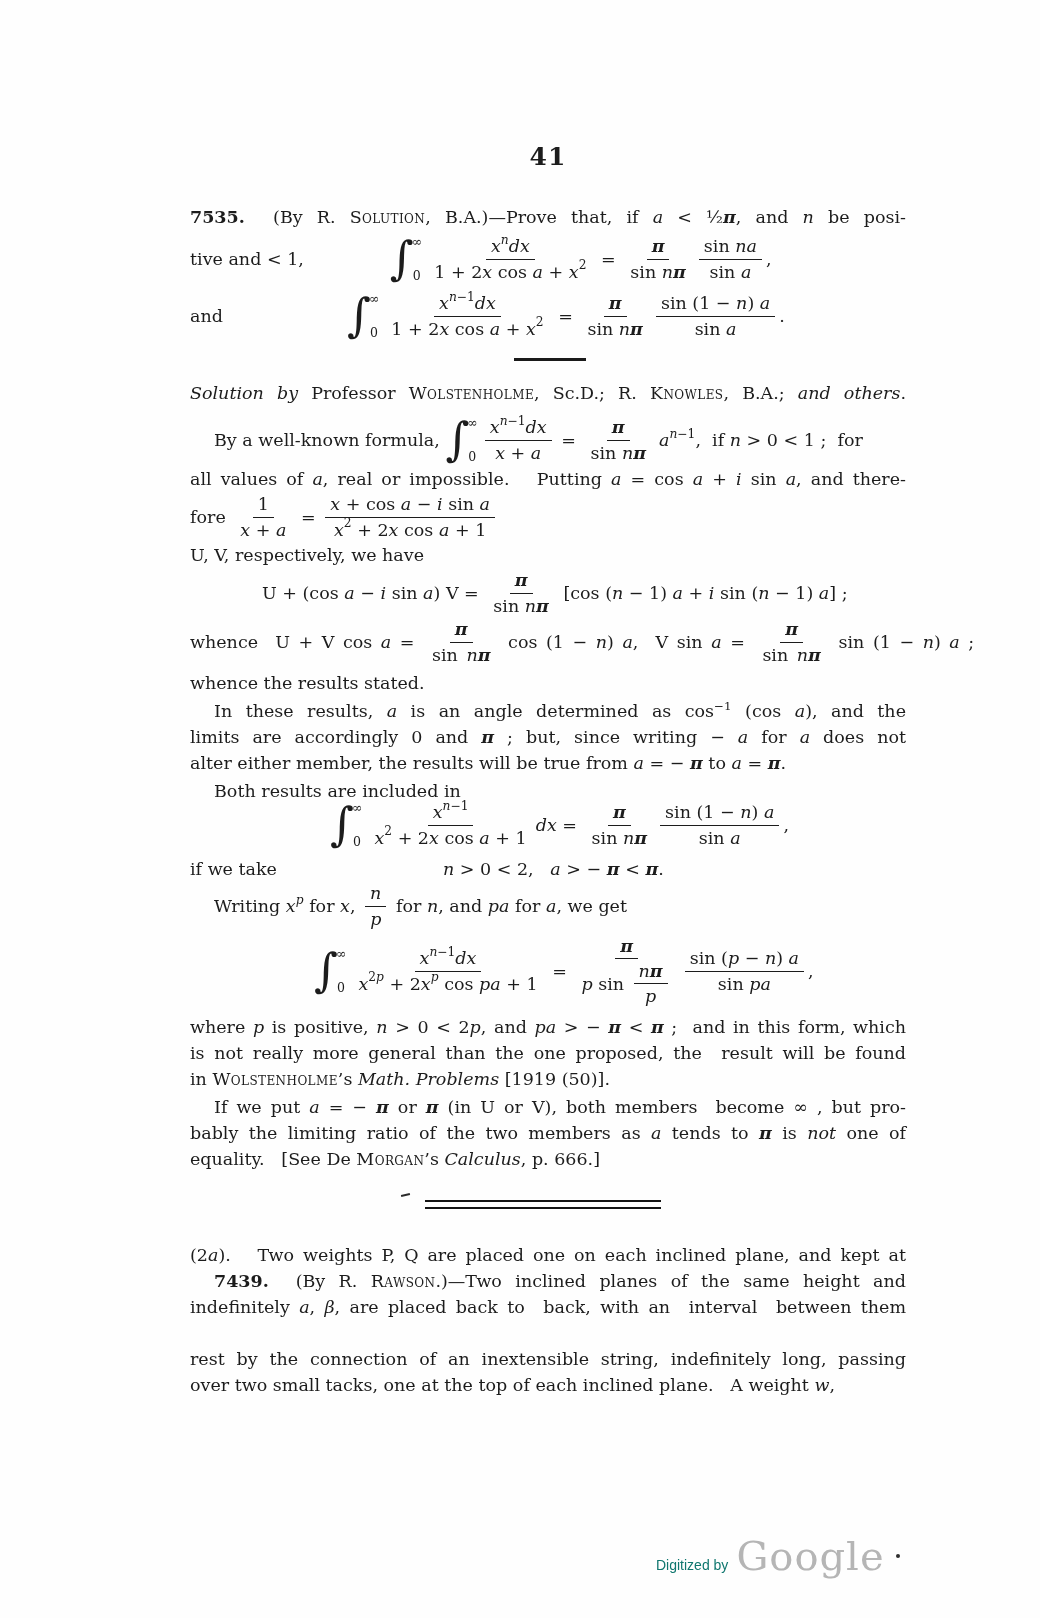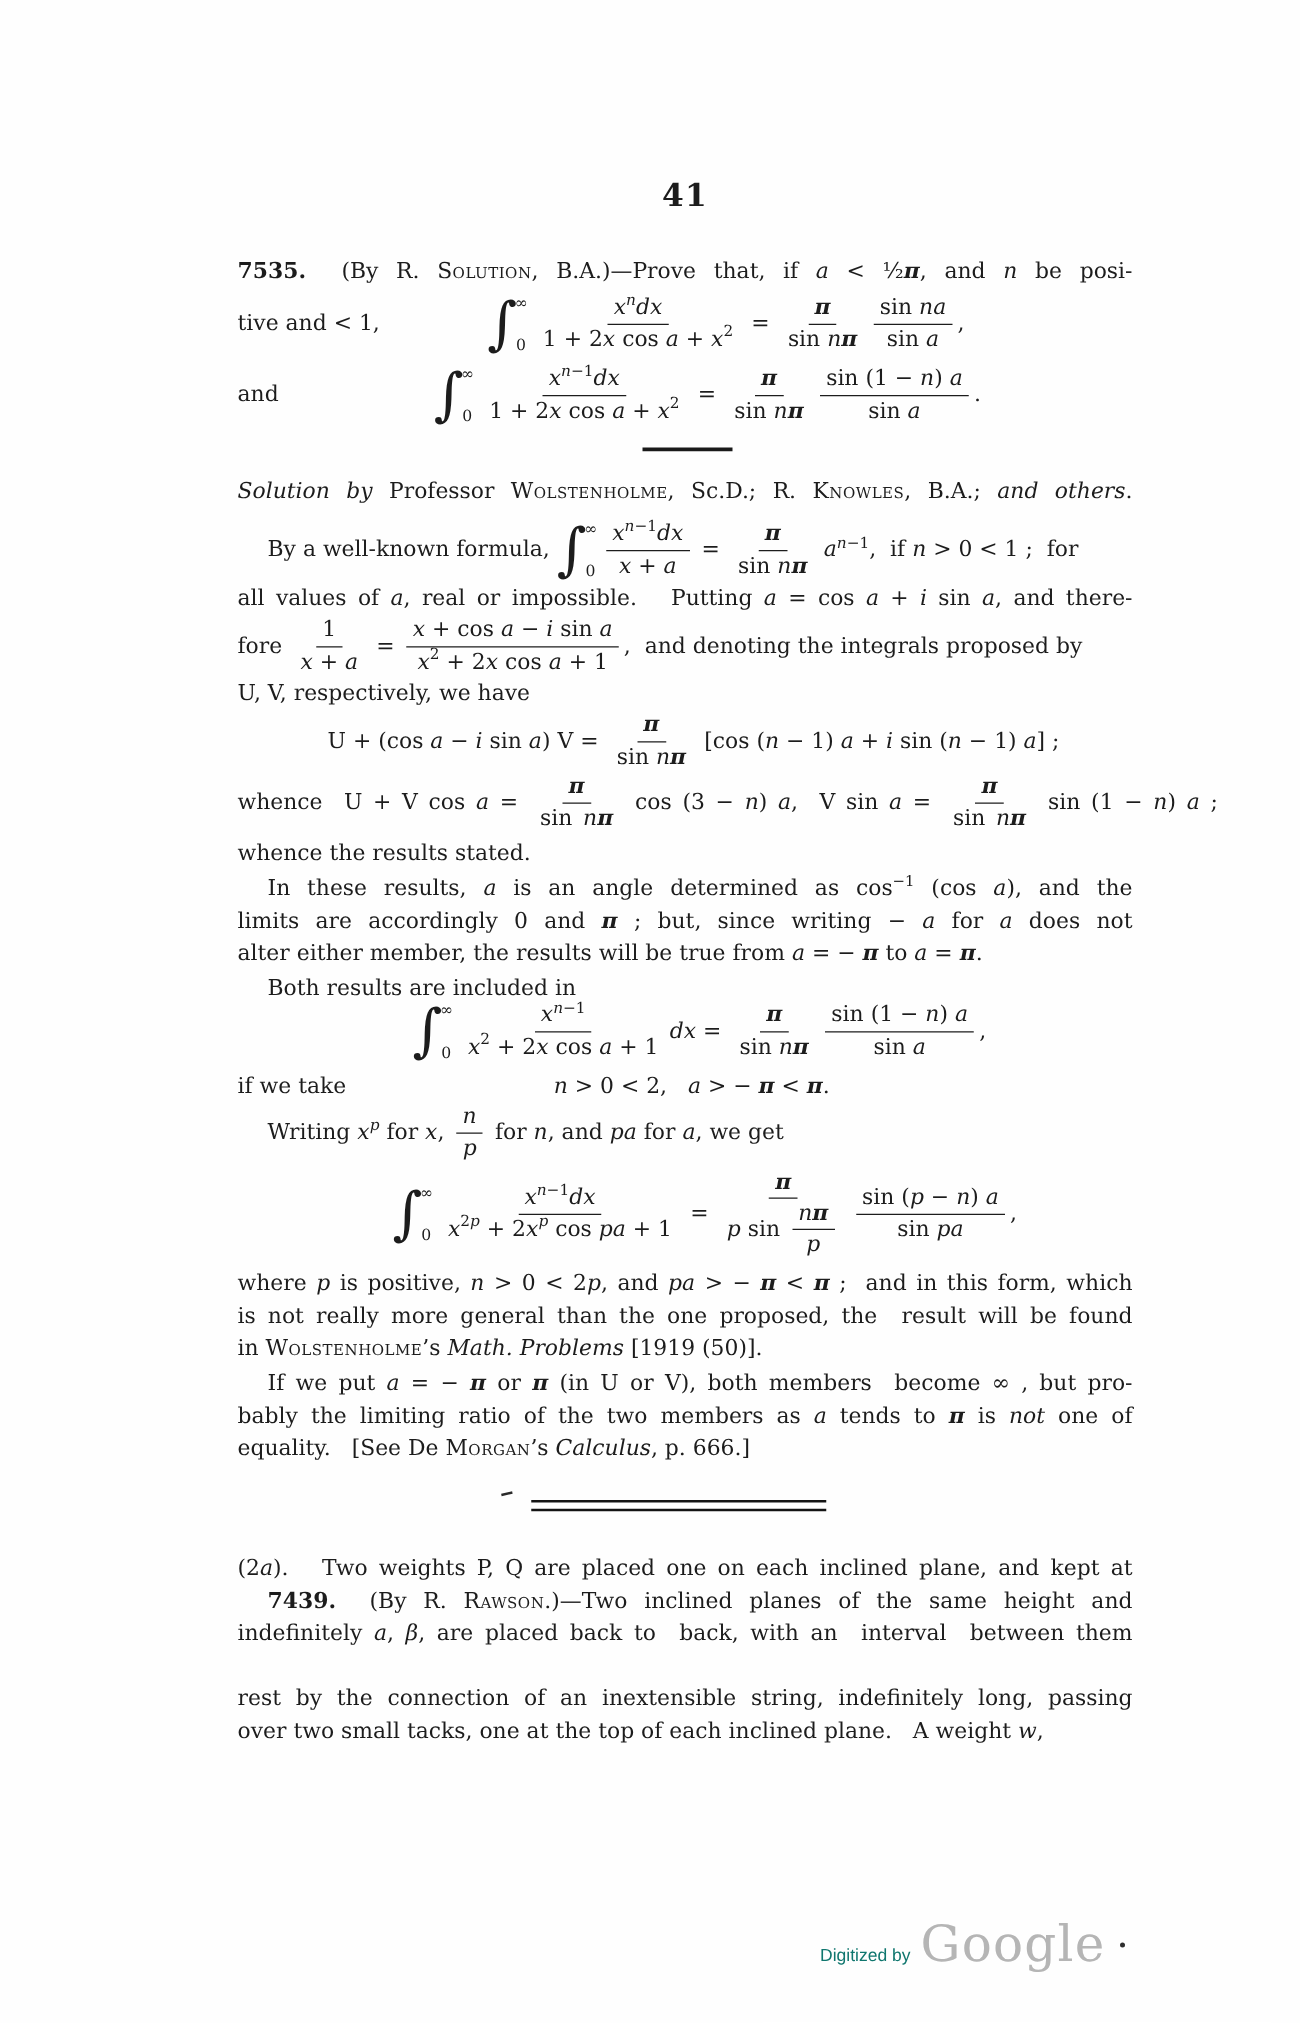--- a/index.html
+++ b/index.html
@@ -234,21 +234,20 @@
         <span class="m-den">
           <span class="m-v">x</span>
           <span class="m-sup"><span class="m-t">2</span></span>
           <span class="m-t"> + 2</span>
           <span class="m-v">x</span>
           <span class="m-t"> cos </span>
           <span class="m-v">a</span>
           <span class="m-t"> + 1</span>
         </span>
       </span>
-      <span class="m-t">,  and denoting the integrals proposed by</span>
     </div>
 
   <div class="blk" style="top:544px">U, V, respectively, we have</div>
 
   <div class="blk mrow" style="top:570px;height:46px;padding-left:72px;width:644px">
       <span class="m-t">U + (cos </span>
       <span class="m-v">a</span>
       <span class="m-t"> − </span>
       <span class="m-v">i</span>
       <span class="m-t"> sin </span>
@@ -284,21 +283,21 @@
       <span class="m-frac">
         <span class="m-num">
           <span class="m-p">π</span>
         </span>
         <span class="m-den">
           <span class="m-t">sin </span>
           <span class="m-v">n</span>
           <span class="m-p">π</span>
         </span>
       </span>
-      <span class="m-t"> cos (3 − </span>
+      <span class="m-t"> cos (1 − </span>
       <span class="m-v">n</span>
       <span class="m-t">) </span>
       <span class="m-v">a</span>
       <span class="m-t">,  V sin </span>
       <span class="m-v">a</span>
       <span class="m-t"> = </span>
       <span class="m-frac">
         <span class="m-num">
           <span class="m-p">π</span>
         </span>

